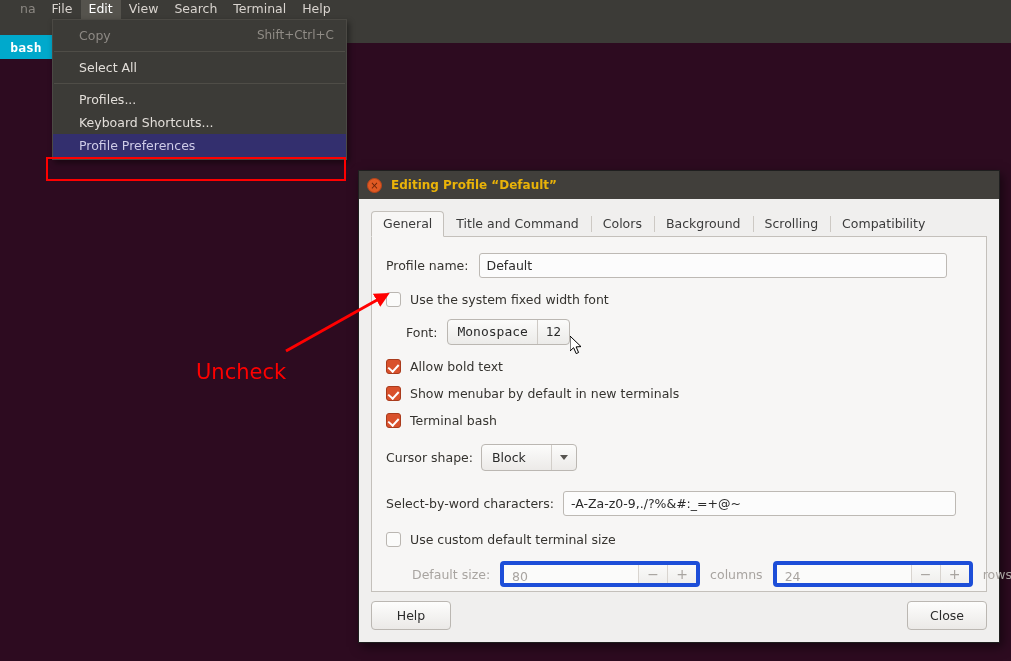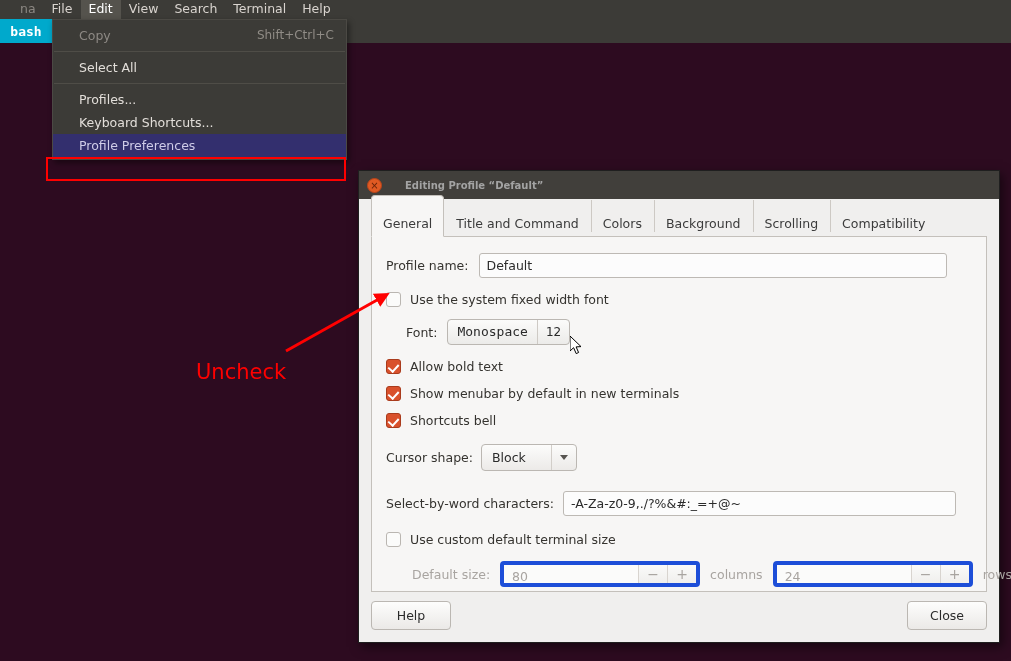--- a/index.html
+++ b/index.html
@@ -47,21 +47,21 @@
     color: #ffffff;
   }
   #tabbar {
     position: absolute;
     left: 0; top: 19px;
     width: 1011px; height: 24px;
     background: #3c3b37;
   }
   #tab-bash {
     position: absolute;
-    left: 0; top: 0;
+    left: 0; top: 16px;
     width: 52px; height: 24px;
     background: #00a9cc;
     color: #ffffff;
     font-family: "DejaVu Sans Mono", monospace;
     font-weight: bold;
     font-size: 13px;
     display: flex;
     align-items: center;
     justify-content: center;
     box-sizing: border-box;
@@ -163,43 +163,43 @@
     border: 1px solid #b8441a;
     color: #6b2408;
     font-size: 10px;
     line-height: 13px;
     text-align: center;
     font-family: "DejaVu Sans", sans-serif;
     box-sizing: border-box;
     flex: none;
   }
   #dialog-title {
-    color: #a3a3a3;
-    font-size: 10px;
+    color: #eab308;
+    font-size: 12px;
     font-weight: bold;
-    margin-left: 23px;
+    margin-left: 9px;
     white-space: nowrap;
   }
   #dialog-body {
     position: relative;
     height: 444px;
     padding: 11px 12px 0 12px;
     box-sizing: border-box;
   }
 
   
   #tabs {
     position: relative;
     display: flex;
     align-items: flex-end;
     height: 26px;
     border-bottom: 1px solid #c4c0bb;
   }
   .tab {
-    padding: 20px 11px 5px 11px;
+    padding: 4px 11px 5px 11px;
     font-size: 12.5px;
     color: #3b3b3b;
     border: 1px solid transparent;
     border-bottom: none;
     position: relative;
     white-space: nowrap;
     box-sizing: border-box;
   }
   .tab + .tab::before {
     content: "";
@@ -495,21 +495,21 @@
           <div class="check-label">Allow bold text</div>
         </div>
 
         <div class="checkrow">
           <div class="checkbox on"></div>
           <div class="check-label">Show menubar by default in new terminals</div>
         </div>
 
         <div class="checkrow">
           <div class="checkbox on"></div>
-          <div class="check-label">Shortcuts bell</div>
+          <div class="check-label">Terminal bash</div>
         </div>
 
         <div class="row" style="margin-top:16px;">
           <div class="row-label">Cursor shape:</div>
           <div class="combo">
             <div class="combo-value">Block</div>
             <div class="combo-arrow">
                 <span class="tri"></span>
               </div>
           </div>

